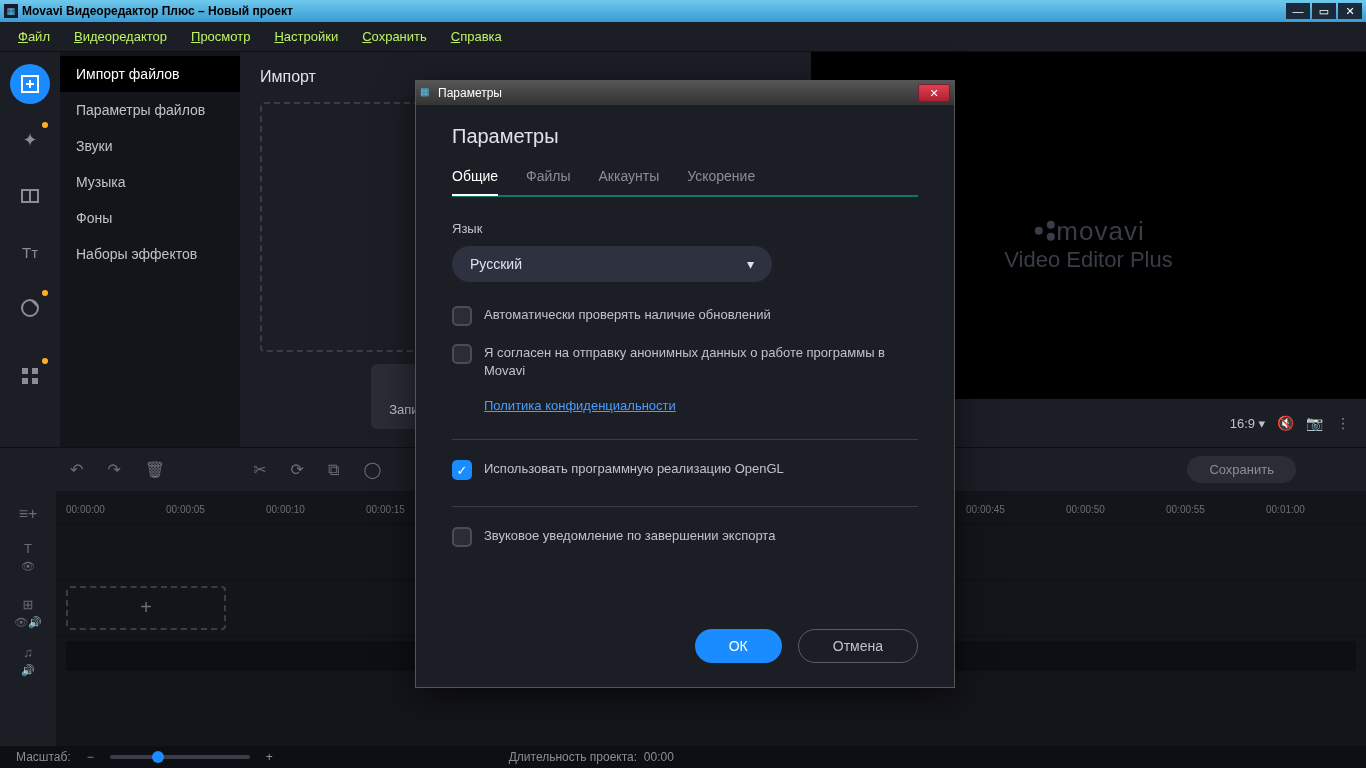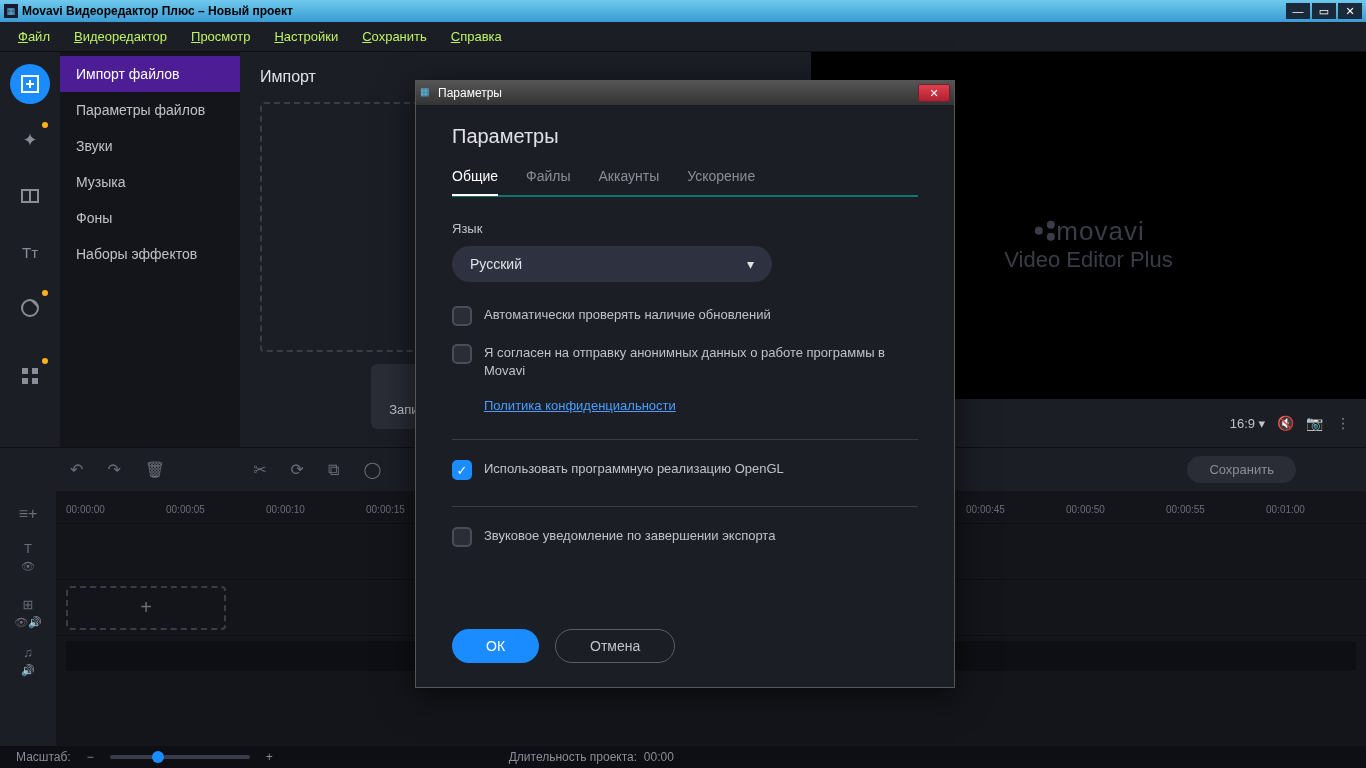--- a/index.html
+++ b/index.html
@@ -19,21 +19,21 @@
 
 
 .main { display: flex; height: 395px; }
 .left-rail { width: 60px; background: #1c1e26; display: flex; flex-direction: column; align-items: center; padding-top: 12px; gap: 16px; }
 .rail-icon { width: 40px; height: 40px; display: flex; align-items: center; justify-content: center; border-radius: 50%; font-size: 18px; color: #8a8d96; cursor: pointer; position:relative;}
 .rail-icon.active { background: #1a8cff; color: #fff; }
 .rail-icon .dot { position:absolute; top:2px; right:2px; width:6px; height:6px; border-radius:50%; background:#ffb020;}
 
 .sidebar { width: 180px; background: #14151b; padding-top: 4px; }
 .sidebar-item { padding: 10px 16px; font-size: 14px; color: #c0c2c8; cursor: pointer; }
-.sidebar-item.active { background: #4c1d95; color: #fff; }
+.sidebar-item.active { background: #000000; color: #fff; }
 
 .content { flex: 1; background: #1c1e26; padding: 16px 20px; position:relative;}
 .content-title { font-size: 16px; color: #e0e2e8; margin-bottom: 16px; }
 .drop-zone { border: 2px dashed #3a3d48; border-radius: 4px; height: 250px; display: flex; align-items: center; justify-content: center; color: #6a6d78; font-size: 14px; }
 .record-btn { margin-top:12px; width:120px; padding: 12px; background: #2a2c36; border-radius: 6px; display:flex; flex-direction:column; align-items:center; gap:6px; font-size:13px; color:#c0c2c8; cursor:pointer; margin-left:auto; margin-right:auto; position:relative; left:-95px;}
 
 .preview { width: 555px; background: #000; position: relative; }
 .preview-logo { position: absolute; top: 50%; left: 50%; transform: translate(-50%, -60%); text-align: center; color: #3a3d48; }
 .preview-brand { font-size: 26px; letter-spacing:1px;}
 .preview-sub { font-size: 22px; }
@@ -76,21 +76,21 @@
 .dialog-tab { padding-bottom: 10px; font-size: 14px; color: #8a8d96; cursor: pointer; }
 .dialog-tab.active { color: #fff; border-bottom: 2px solid #fff; margin-bottom:-1px;}
 .field-label { font-size: 13px; color: #c0c2c8; margin-bottom: 10px; }
 .select { width: 320px; height: 36px; background: #2e3240; border-radius: 18px; display: flex; align-items: center; padding: 0 18px; font-size: 14px; color: #e0e2e8; cursor: pointer; justify-content:space-between; margin-bottom:24px;}
 .checkbox-row { display: flex; align-items: flex-start; gap: 12px; margin-bottom: 18px; }
 .checkbox { width: 20px; height: 20px; border: 2px solid #4a4d58; border-radius: 5px; display: flex; align-items: center; justify-content: center; cursor: pointer; flex-shrink:0; background:#2a2c36;}
 .checkbox.checked { background: #1a8cff; border-color: #1a8cff; color: #fff; font-size:13px;}
 .checkbox-label { font-size: 13px; color: #c0c2c8; line-height: 1.4; }
 .link { color: #4a9eff; text-decoration: underline; font-size: 13px; margin-left:32px; margin-bottom:18px; display:inline-block; cursor:pointer;}
 .divider { height: 1px; background: #3a3d48; margin: 8px 0 20px 0; }
-.dialog-footer { display: flex; gap: 16px; padding: 16px 36px 24px; }
+.dialog-footer { display: flex; justify-content: flex-end; gap: 16px; padding: 16px 36px 24px; }
 .btn { padding: 8px 34px; border-radius: 18px; font-size: 14px; cursor: pointer; border:none;}
 .btn-primary { background: #1a8cff; color: #fff; }
 .btn-secondary { background: transparent; border: 1px solid #5a5d68; color: #c0c2c8; }
 
 svg { display:block; }
 </style>
 </head>
 <body>
 
 <div class="titlebar">

